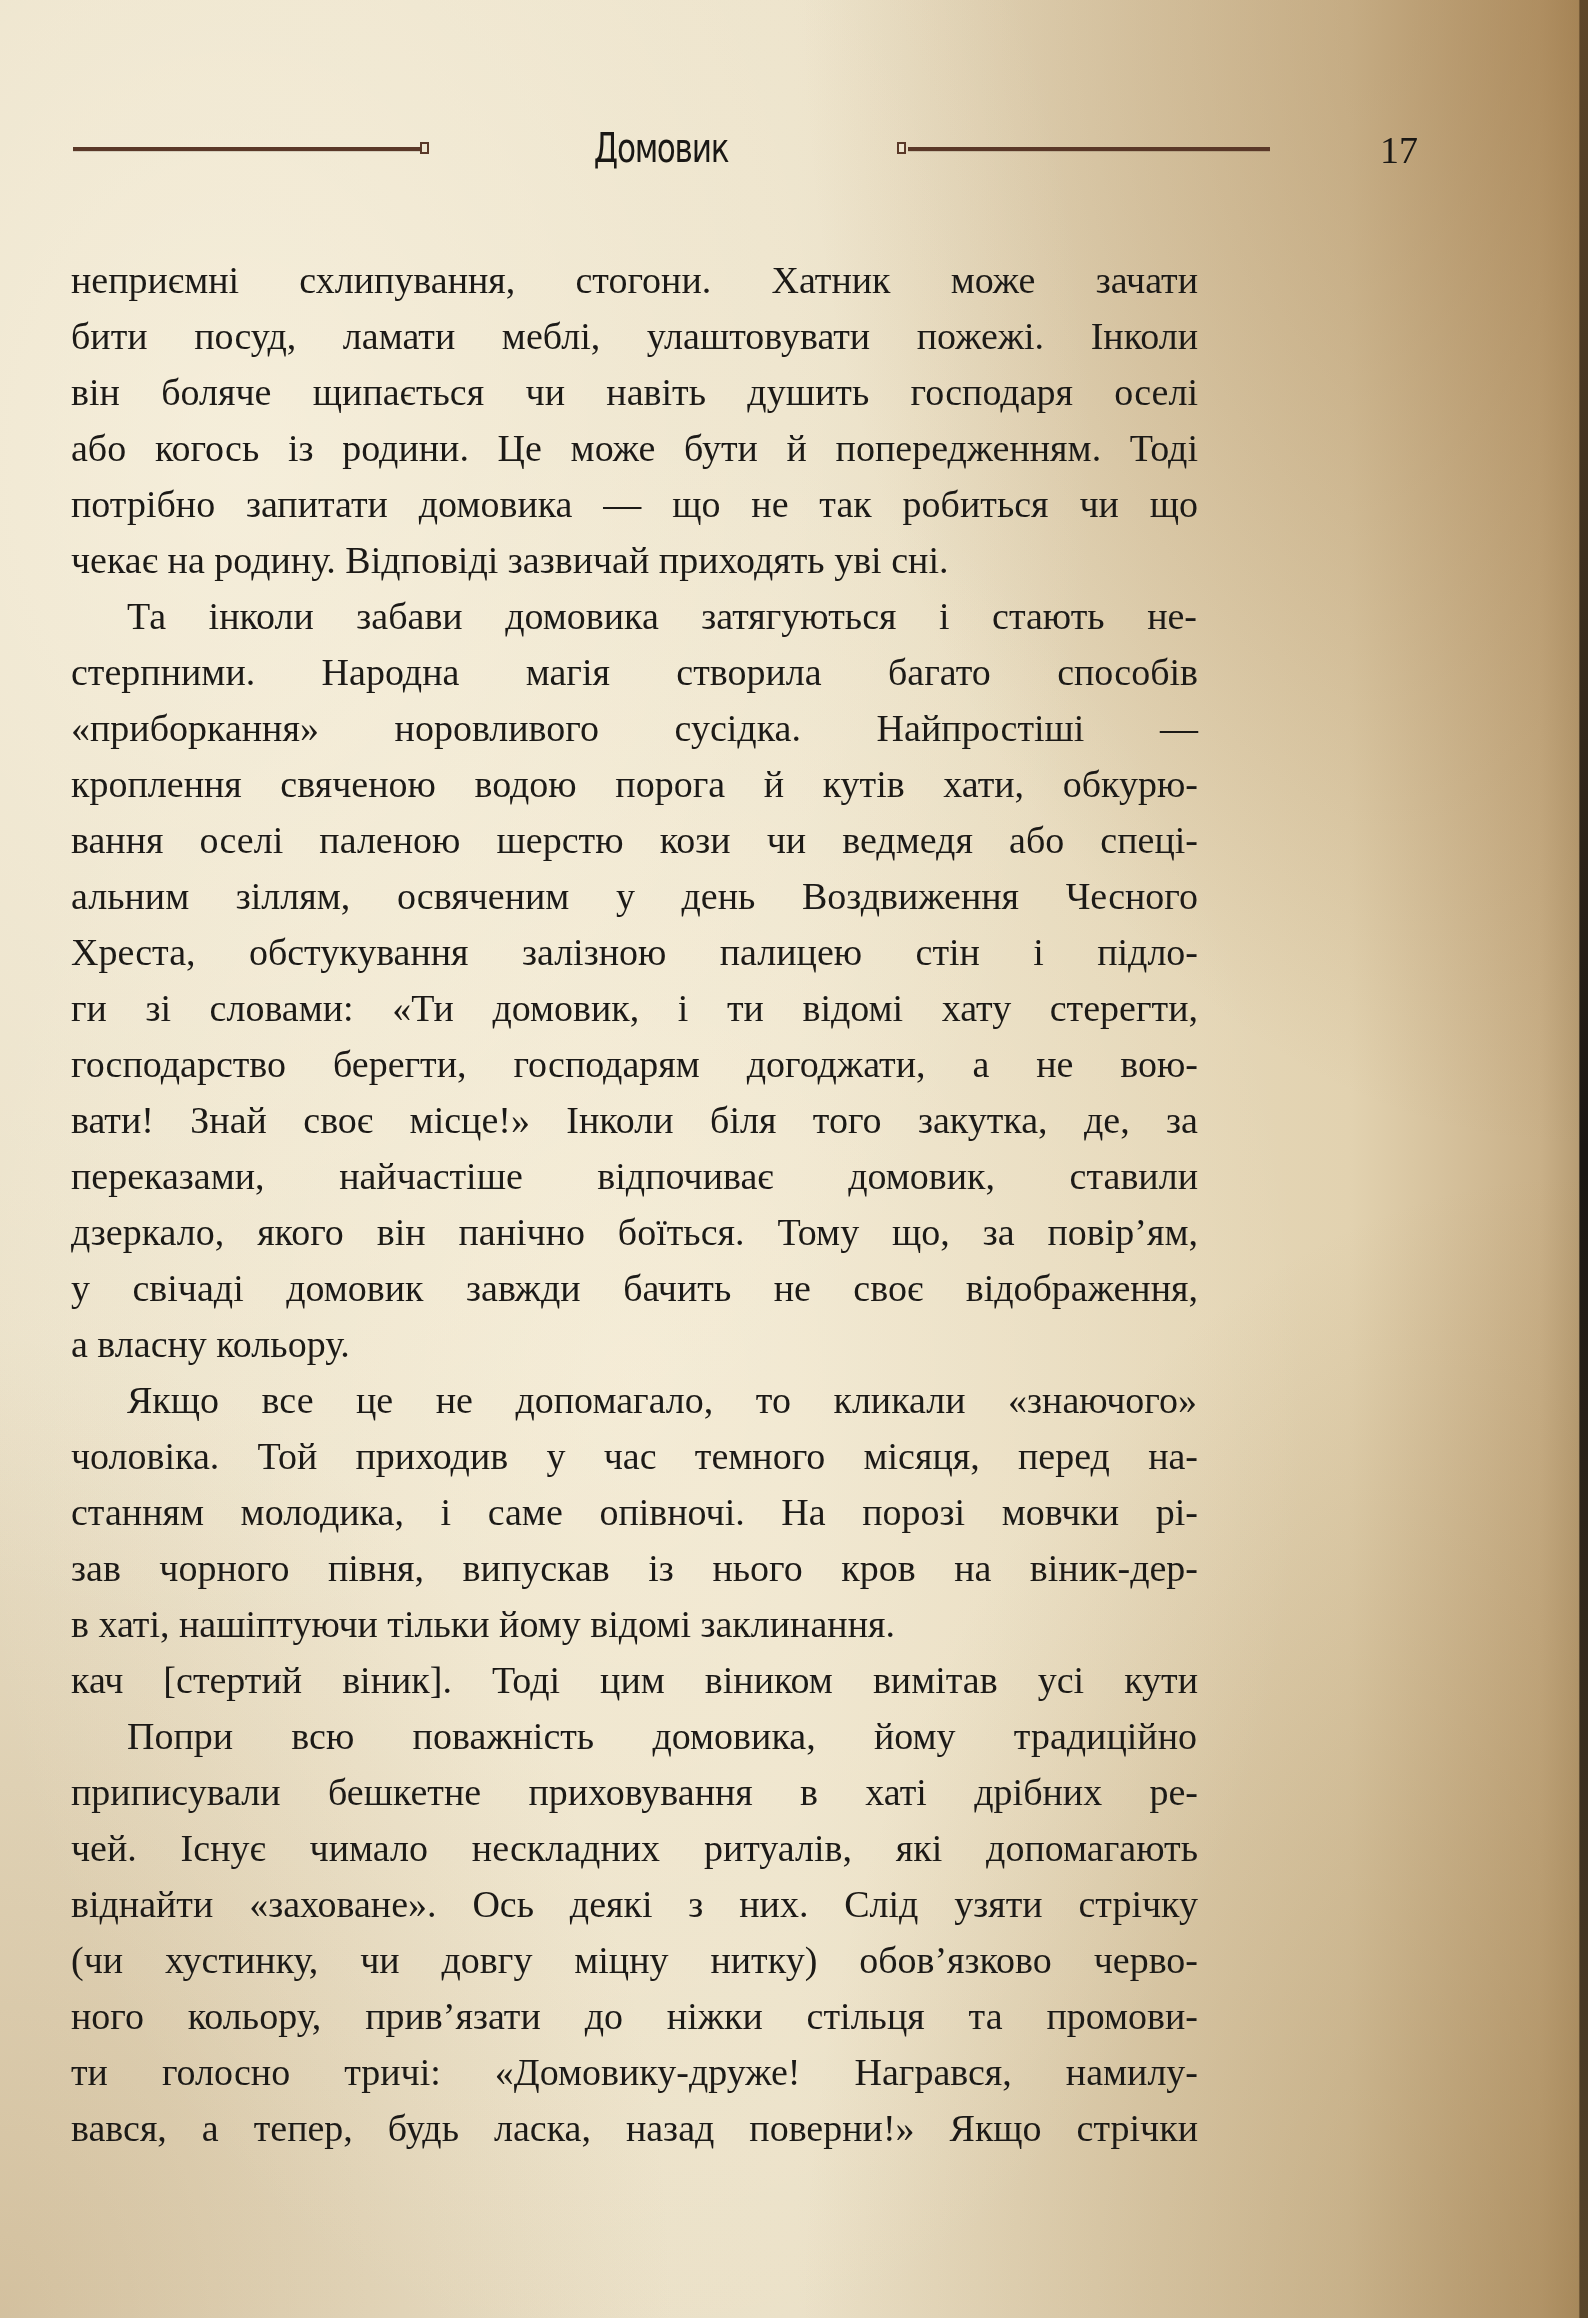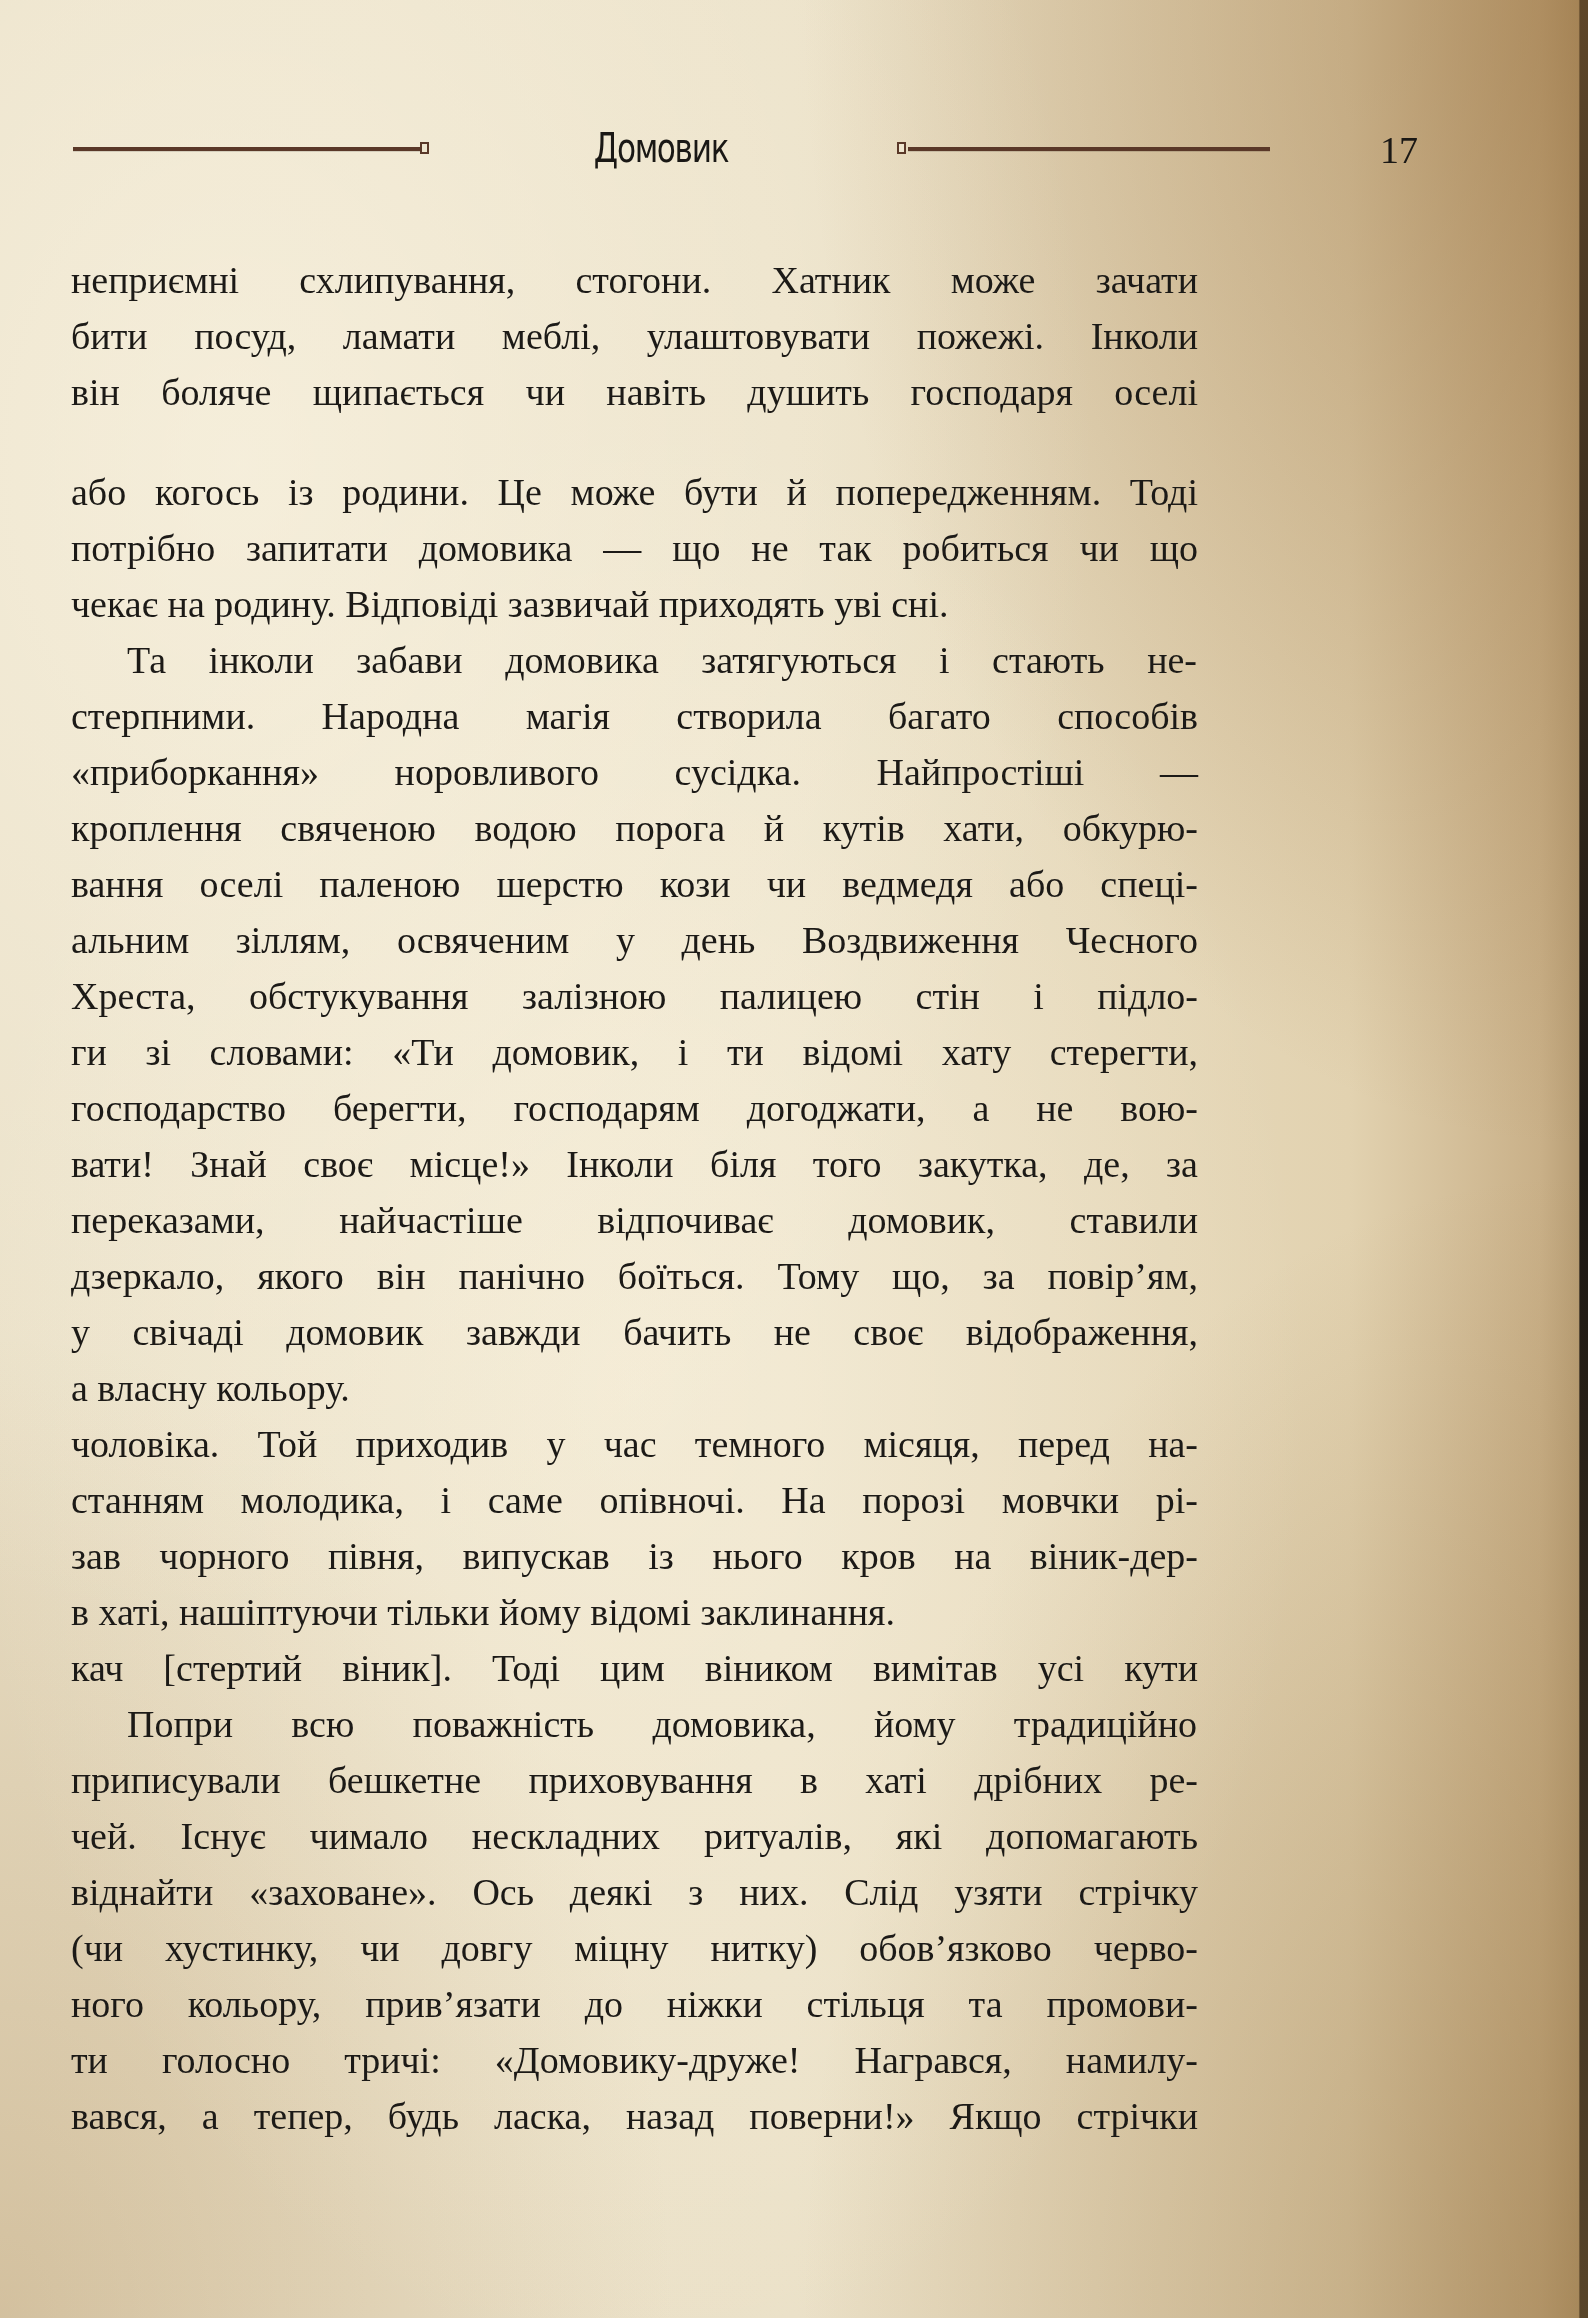--- a/index.html
+++ b/index.html
@@ -67,21 +67,21 @@
     <div class="rule right"></div>
     <div class="page-number">17</div>
   </div>
 
   <div class="body-text">
 
     <div>
       <span class="line" style="width: 1127px;">неприємні схлипування, стогони. Хатник може зачати</span>
       <span class="line" style="width: 1127px;">бити посуд, ламати меблі, улаштовувати пожежі. Інколи</span>
       <span class="line" style="width: 1127px;">він боляче щипається чи навіть душить господаря оселі</span>
-      <span class="line" style="width: 1127px; margin-top: 44px;">або когось із родини. Це може бути й попередженням. Тоді</span>
+      <span class="line" style="width: 1127px;">або когось із родини. Це може бути й попередженням. Тоді</span>
       <span class="line" style="width: 1127px;">потрібно запитати домовика — що не так робиться чи що</span>
       <span class="line last">чекає на родину. Відповіді зазвичай приходять уві сні.</span>
     </div>
 
     <div>
       <span class="line indent" style="width: 1070px;">Та інколи забави домовика затягуються і стають не-</span>
       <span class="line" style="width: 1127px;">стерпними. Народна магія створила багато способів</span>
       <span class="line" style="width: 1127px;">«приборкання» норовливого сусідка. Найпростіші —</span>
       <span class="line" style="width: 1127px;">кроплення свяченою водою порога й кутів хати, обкурю-</span>
       <span class="line" style="width: 1127px;">вання оселі паленою шерстю кози чи ведмедя або спеці-</span>
@@ -90,20 +90,21 @@
       <span class="line" style="width: 1127px;">ги зі словами: «Ти домовик, і ти відомі хату стерегти,</span>
       <span class="line" style="width: 1127px;">господарство берегти, господарям догоджати, а не вою-</span>
       <span class="line" style="width: 1127px;">вати! Знай своє місце!» Інколи біля того закутка, де, за</span>
       <span class="line" style="width: 1127px;">переказами, найчастіше відпочиває домовик, ставили</span>
       <span class="line" style="width: 1127px;">дзеркало, якого він панічно боїться. Тому що, за повір’ям,</span>
       <span class="line" style="width: 1127px;">у свічаді домовик завжди бачить не своє відображення,</span>
       <span class="line last">а власну кольору.</span>
     </div>
 
     <div>
+      <span class="line indent" style="width: 1070px;">Якщо все це не допомагало, то кликали «знаючого»</span>
       <span class="line" style="width: 1127px;">чоловіка. Той приходив у час темного місяця, перед на-</span>
       <span class="line" style="width: 1127px;">станням молодика, і саме опівночі. На порозі мовчки рі-</span>
       <span class="line" style="width: 1127px;">зав чорного півня, випускав із нього кров на віник-дер-</span>
       <span class="line last">в хаті, нашіптуючи тільки йому відомі заклинання.</span>
       <span class="line" style="width: 1127px;">кач [стертий віник]. Тоді цим віником вимітав усі кути</span>
     </div>
 
     <div>
       <span class="line indent" style="width: 1070px;">Попри всю поважність домовика, йому традиційно</span>
       <span class="line" style="width: 1127px;">приписували бешкетне приховування в хаті дрібних ре-</span>

